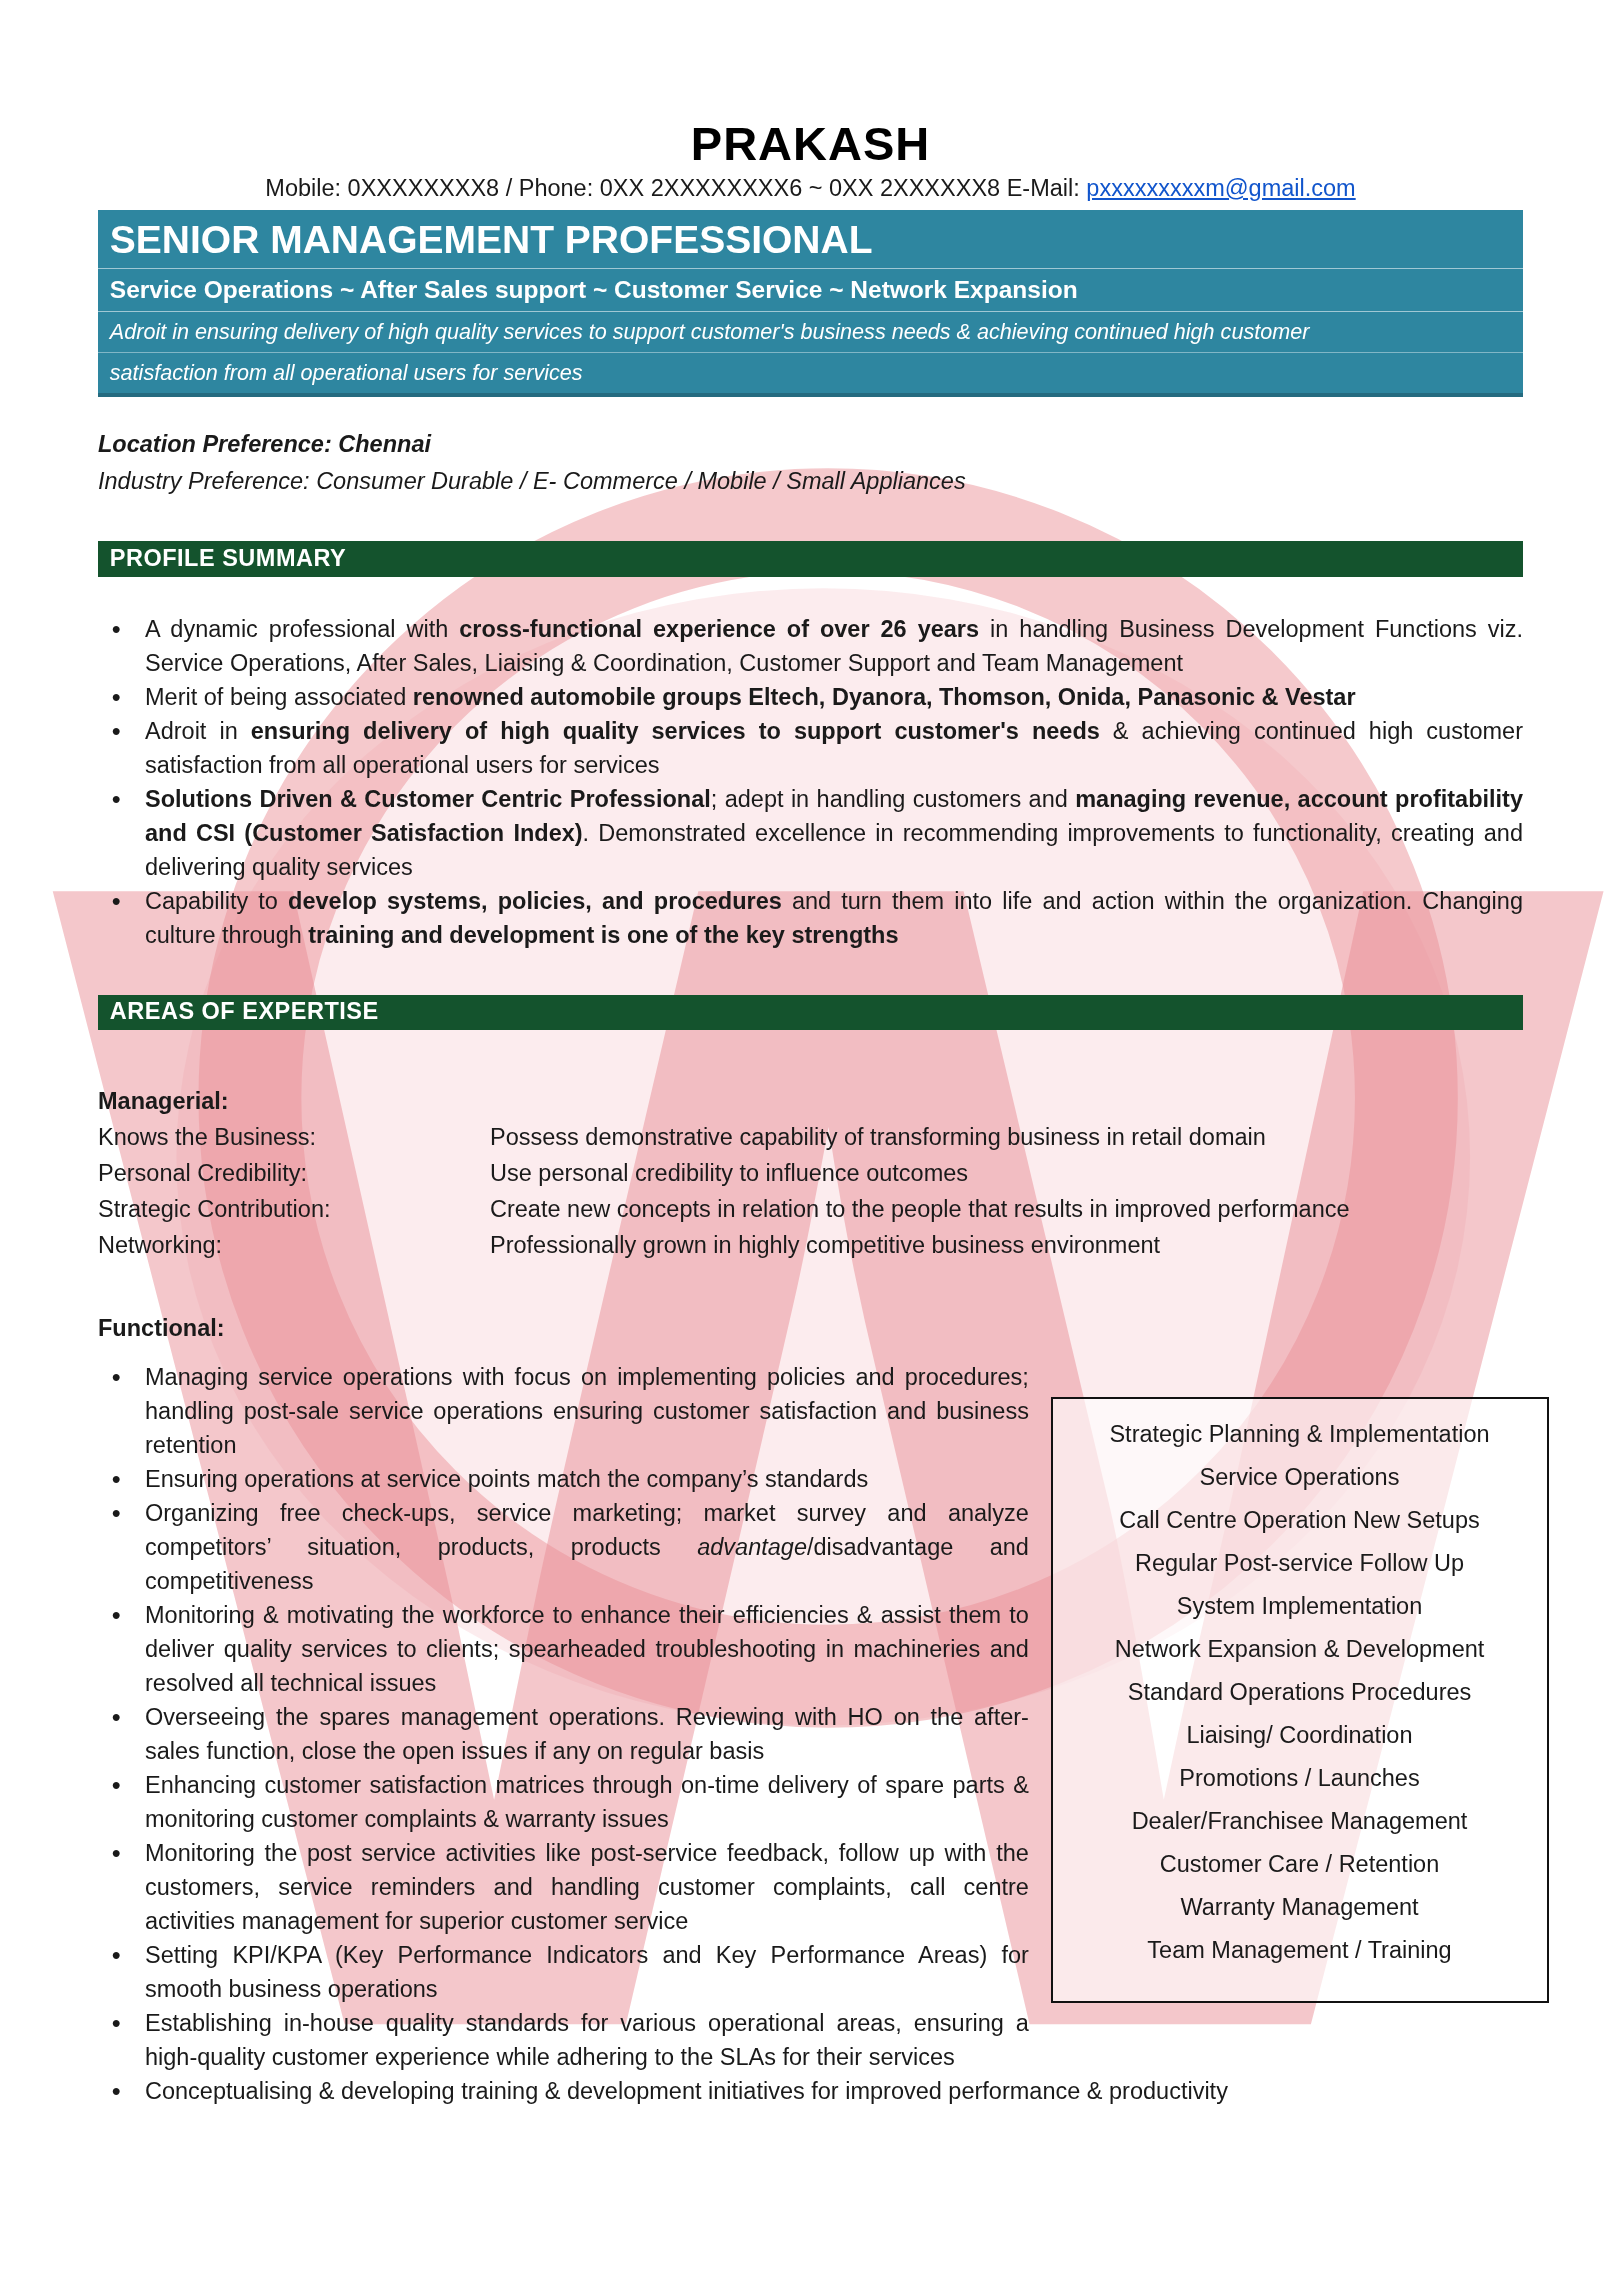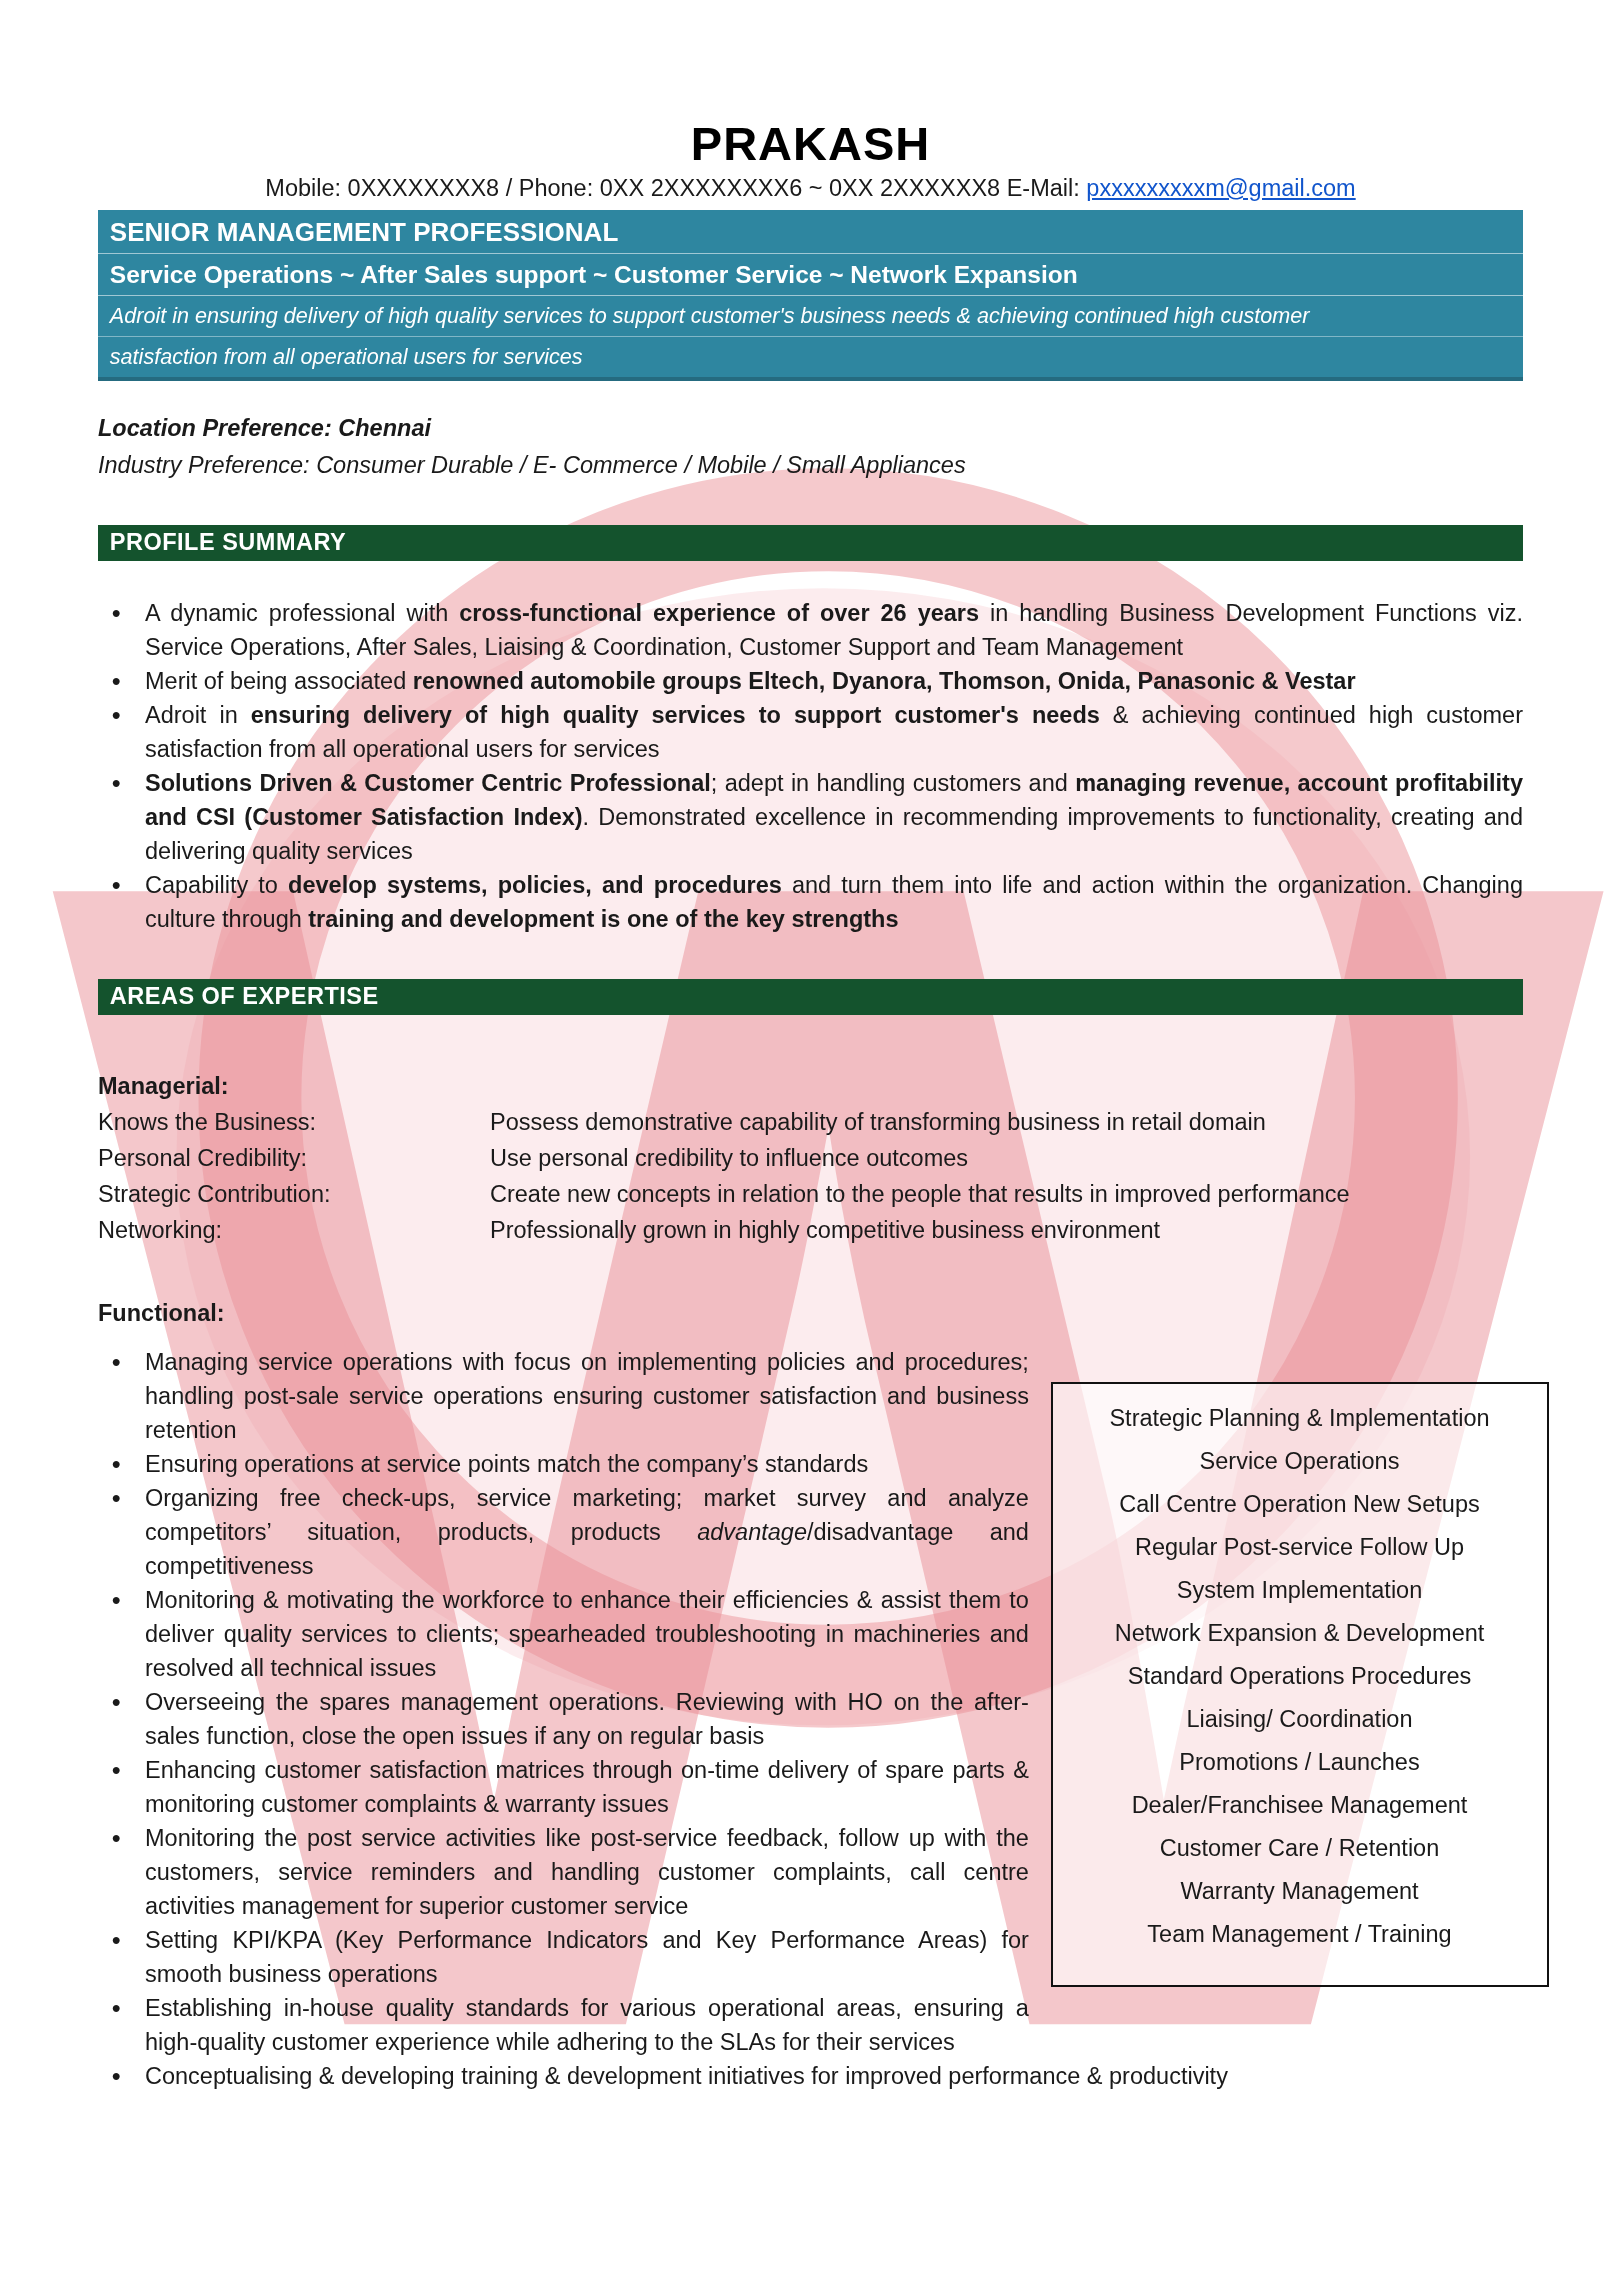--- a/index.html
+++ b/index.html
@@ -19,21 +19,21 @@
     margin:116px 0 3.9px;
     text-align:center;
     font-size:47px; font-weight:700; letter-spacing:1px;
     color:#000;
   }
   .contact { text-align:center; font-size:23.5px; margin:0 0 7.8px; color:#1a1a1a; }
   .contact a { color:#1155CC; text-decoration:underline; cursor:pointer; }
 
   .banner { background:#2E86A0; color:#fff; border-bottom:4.9px solid #256B80; }
   .banner-title {
-    font-size:26px; font-weight:700; line-height:1.2;
+    font-size:39px; font-weight:700; line-height:1.2;
     padding:6.9px 11.8px 4.9px;
     border-bottom:1px solid rgba(255,255,255,0.55);
   }
   .banner-subtitle {
     font-size:24.5px; font-weight:700;
     padding:6.9px 11.8px;
     border-bottom:1px solid rgba(255,255,255,0.55);
   }
   .banner-tagline .tag-line {
     font-style:italic; font-size:21.6px; line-height:1.3;

